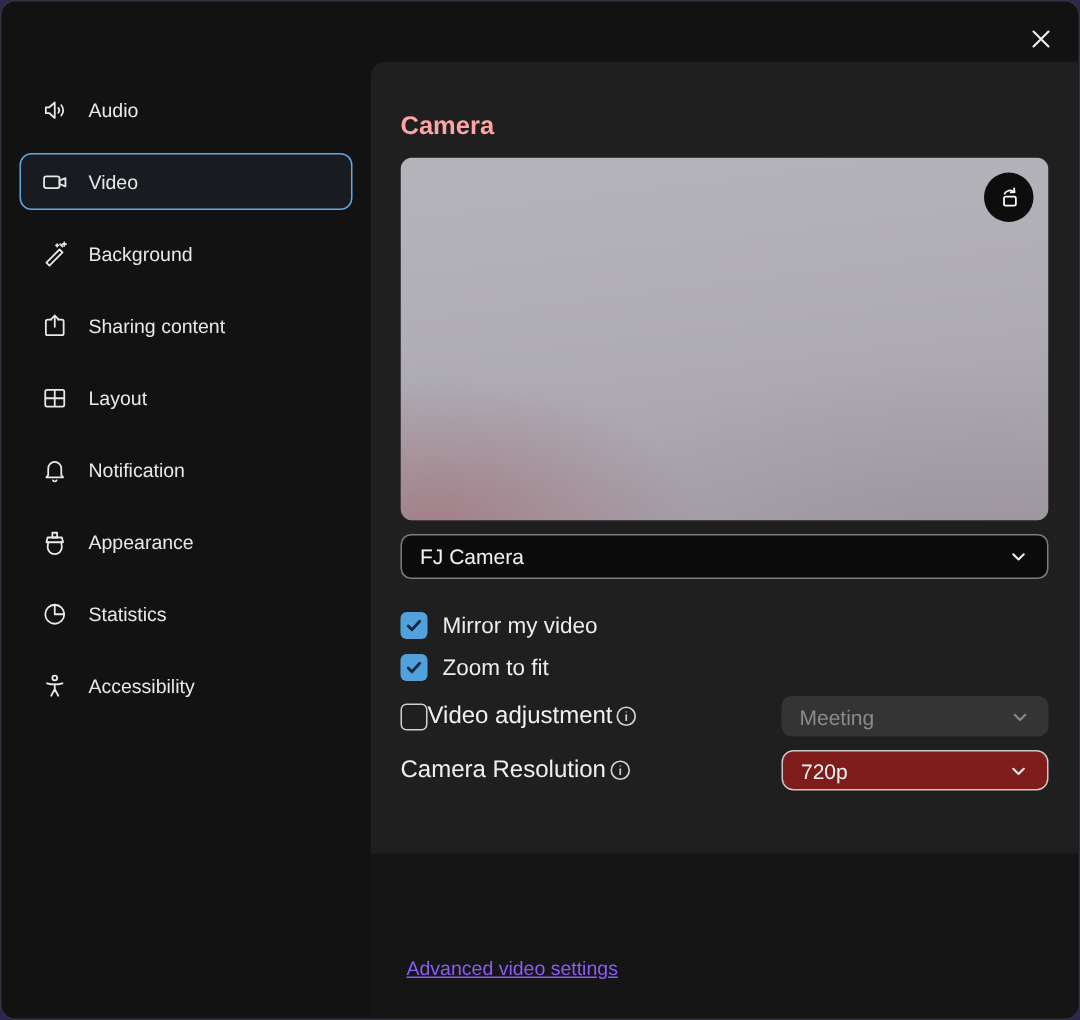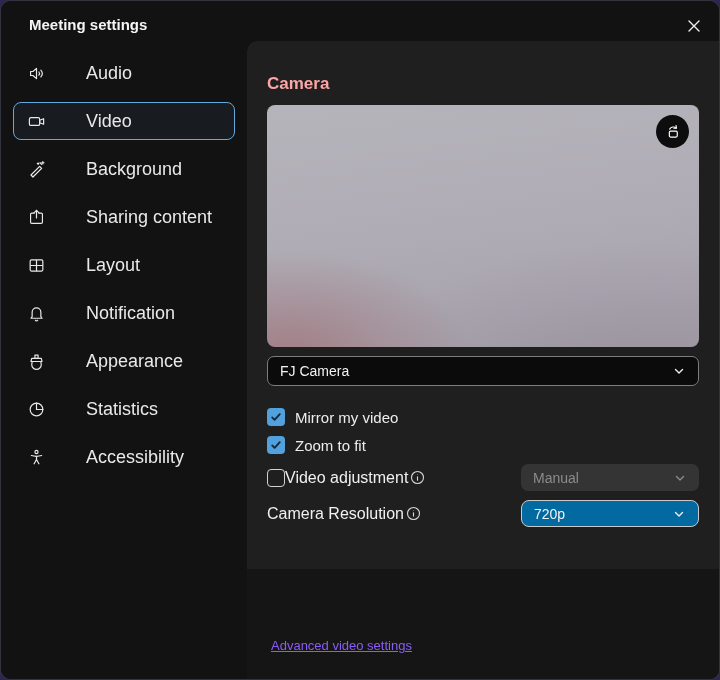--- a/index.html
+++ b/index.html
@@ -39,21 +39,21 @@
     display:flex; align-items:center; gap:13px;
     padding:0 13px;
     border:1px solid transparent; border-radius:8px;
     cursor:pointer;
   }
   .nav-item.selected {
     border-color:#62a9e0;
     background:#181c20;
   }
   .nav-item .nav-icon { width:19px; height:19px; display:flex; flex:none; }
-  .nav-item .nav-label { font-size:18px; color:#e9e9e9; white-space:nowrap;margin-left:27px; }
+  .nav-item .nav-label { font-size:13px; color:#e9e9e9; white-space:nowrap; }
   
   .main {
     position:absolute; top:40px; left:246px; right:0; bottom:0;
     background:#151515;
     border-top-left-radius:10px;
     overflow:hidden;
   }
   .camera-card {
     position:absolute; top:0; left:0; right:0; height:528px;
     background:#1f1f1f;
@@ -103,35 +103,34 @@
   .field-row {
     display:flex; align-items:center; justify-content:space-between;
     margin-top:9px; height:27px;
   }
   .field-left { display:flex; align-items:center; gap:0; }
   .info-icon { display:flex; margin-left:2px; }
   .dd-small { width:178px; height:27px; font-size:14px; }
   .dd-disabled {
     background:#343434; border:none; color:#8b8b8b; cursor:default;
   }
-  .dd-resolution { background:#0369a1; border:1px solid #c9c9c9; border-radius:8px; }
+  .dd-resolution { background:#7f1d1d; border:1px solid #c9c9c9; border-radius:8px; }
   .footer-link {
     position:absolute; left:24px; bottom:26px;
     font-size:13px; color:#8b5cf6;
     text-decoration:underline; cursor:pointer;
   }
   svg { display:block; }
 </style>
 </head>
 <body>
 
 <div class="dialog">
 
   <div class="titlebar">
-    <div class="title">Meeting settings</div>
     <button class="close-btn">
       <span>
         <svg width="16" height="16" viewBox="0 0 16 16">
             <path d="M3 3l10 10M13 3L3 13" stroke="#f0f0f0" stroke-width="1.4" stroke-linecap="round"></path>
           </svg>
       </span>
     </button>
   </div>
 
   <nav class="sidebar">
@@ -288,21 +287,21 @@
             <span class="row-label">Video adjustment</span>
             <span class="info-icon">
               <svg width="15" height="15" viewBox="0 0 16 16" fill="none" stroke="#d5d5d5" stroke-width="1.2" stroke-linecap="round">
                   <circle cx="8" cy="8" r="6.4"></circle>
                   <path d="M8 7.2v3.6"></path>
                   <circle cx="8" cy="4.9" r="0.5" fill="#d5d5d5" stroke="none"></circle>
                 </svg>
             </span>
           </div>
           <div class="dropdown dd-small dd-disabled">
-            <span>Manual</span>
+            <span>Meeting</span>
             <span>
               <svg width="14" height="14" viewBox="0 0 14 14" fill="none" stroke="#8b8b8b" stroke-width="1.4" stroke-linecap="round" stroke-linejoin="round">
                   <path d="M3.5 5.5L7 9l3.5-3.5"></path>
                 </svg>
             </span>
           </div>
         </div>
 
         <div class="field-row">
           <div class="field-left">

